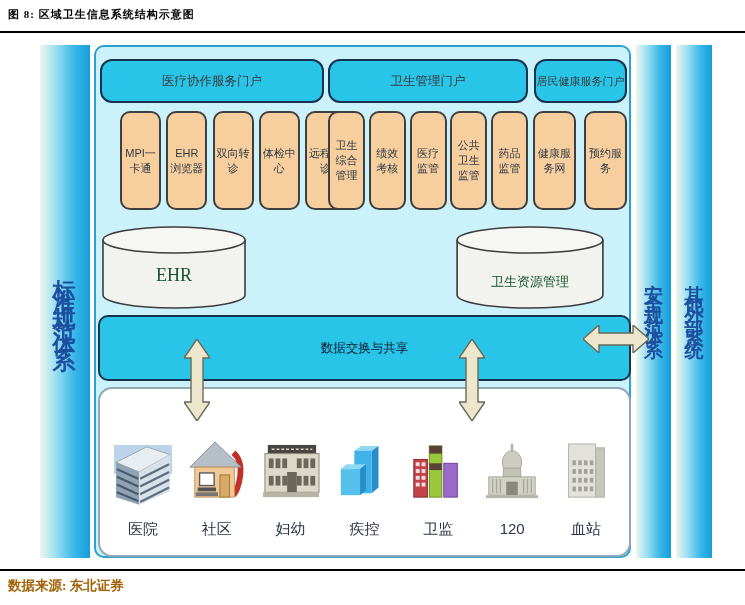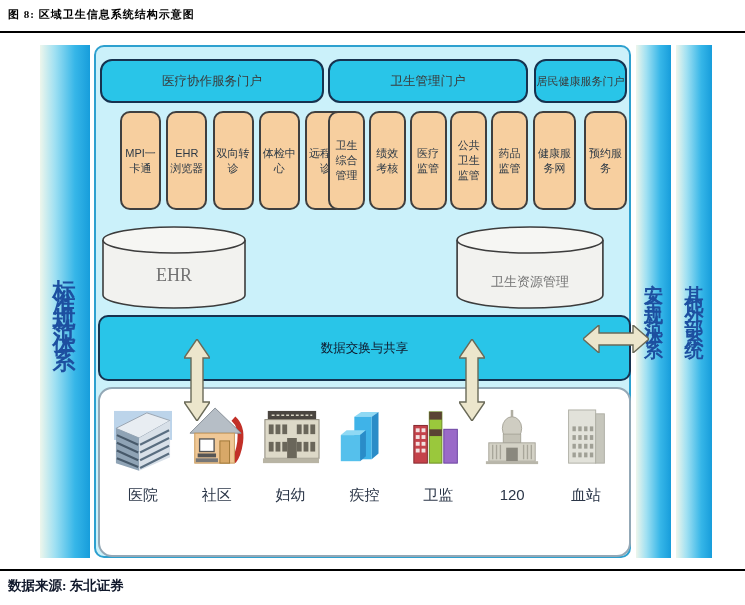--- a/index.html
+++ b/index.html
@@ -39,44 +39,44 @@
   .module{height:99px;background:#f7cf9f;border:2px solid #3f3f3f;border-radius:10px;
     box-sizing:border-box;display:flex;align-items:center;justify-content:center;text-align:center;
     font-size:11px;line-height:1.35;color:#2e3a46;padding:2px;word-break:break-all;}
   .mod-g1 .module{width:41px;}
   .mod-g2 .module{width:37px;}
   .mod-g3 .module{width:43px;}
 
   .cyl{position:absolute;top:176px;width:150px;height:90px;}
   .cyl svg{position:absolute;left:0;top:0;width:100%;height:100%;}
   .cyl .cyl-label{position:absolute;left:0;top:42px;width:100%;text-align:center;
-    font-family:"Liberation Serif","DejaVu Serif",serif;font-size:18px;color:#737373;}
+    font-family:"Liberation Serif","DejaVu Serif",serif;font-size:18px;color:#14532d;}
   .cyl-1{left:3px;}
   .cyl-2{left:181px;}
   .cyl-3{left:357px;width:154px;}
   .cyl-3 .cyl-label{font-size:13px;margin-top:8px;}
 
   .exchange{position:absolute;left:2px;top:268px;width:533px;height:66px;background:#29c5e8;
     border:2px solid #16324f;border-radius:10px;box-sizing:border-box;display:flex;
     align-items:center;justify-content:center;font-size:12.5px;color:#0f172a;}
 
   .inst-panel{position:absolute;left:2px;top:340px;width:533px;height:170px;background:#fff;
     border:2px solid #93a8b6;border-radius:14px;box-sizing:border-box;display:flex;
-    justify-content:space-around;align-items:flex-start;padding:5px 6px 0 6px;}
+    justify-content:space-around;align-items:flex-start;padding:39px 6px 0 6px;}
   .inst{display:flex;flex-direction:column;align-items:center;width:64px;}
   .inst svg{width:58px;height:88px;}
   .inst-label{margin-top:4px;font-size:15px;color:#2b3648;}
 
   .v-arrow{position:absolute;width:26px;height:82px;z-index:6;}
   .va-1{left:88px;top:292px;}
   .va-2{left:363px;top:292px;}
   .h-arrow{position:absolute;left:543px;top:280px;width:66px;height:28px;z-index:6;}
 
   .footer-rule{position:absolute;left:0;top:569px;width:745px;height:2px;background:#000;}
-  .footer-text{position:absolute;left:8px;top:577px;font-size:13.5px;font-weight:bold;color:#0f172a;
+  .footer-text{position:absolute;left:8px;top:577px;font-size:13.5px;font-weight:bold;color:#a16207;
     font-family:"Liberation Serif","DejaVu Serif",serif;}
 </style>
 </head>
 <body>
 
 <div class="page">
 
   <div class="fig-title">图 8: 区域卫生信息系统结构示意图</div>
   <div class="title-rule"></div>
 

